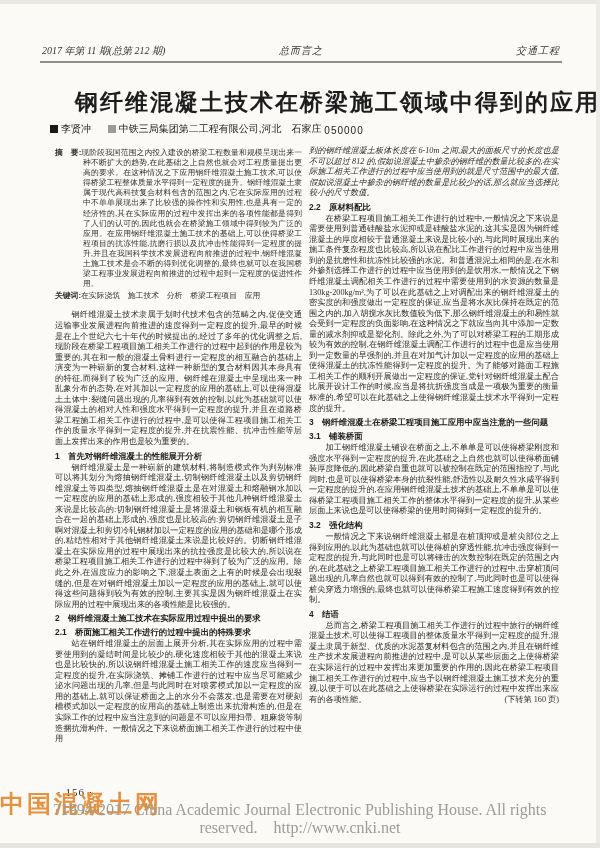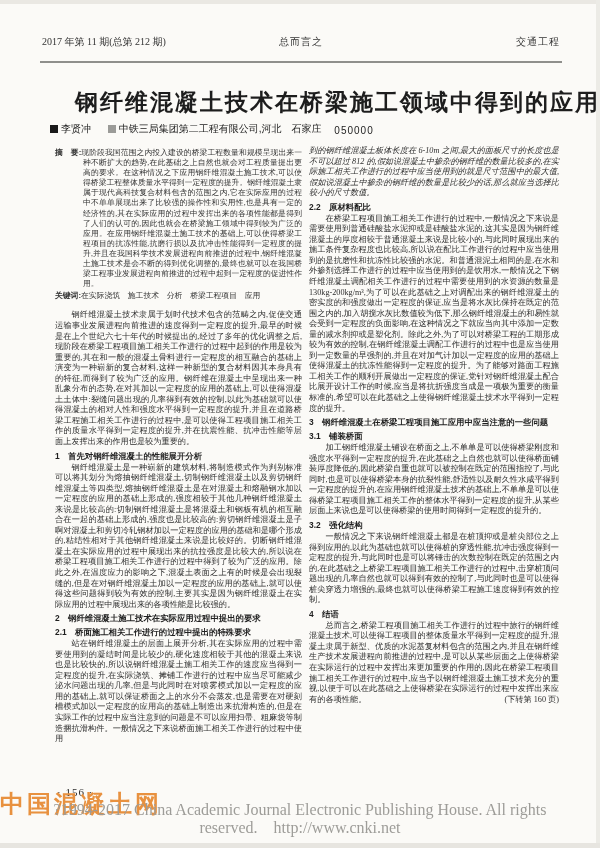--- a/index.html
+++ b/index.html
@@ -12,23 +12,24 @@
   }
   .page {
     position: absolute; inset: 0;
     background: #fbfaf7;
   }
   .edge-top    { position:absolute; top:0; left:0; right:0; height:4px; background:#eae8e3; }
   .edge-right  { position:absolute; top:0; right:0; bottom:0; width:4px; background:#ecebe6; }
   .edge-bottom { position:absolute; left:0; right:0; bottom:0; height:5px; background:#e7e5e0; }
 
   .journal-header {
-    position: absolute; top: 35px; left: 42px; right: 40px;
+    position: absolute; top: 44px; left: 42px; right: 40px;
     font-size: 10px; color: #333;
     height: 14px;
+    font-style: italic;
   }
   .journal-header .issue { position:absolute; left:0; top:0; }
   .journal-header .jname { position:absolute; left:0; right:0; top:0; text-align:center; letter-spacing:1px; }
   .journal-header .column { position:absolute; right:0; top:0; letter-spacing:1px;text-align:center; }
   .header-rule {
     position: absolute; top: 61px; left: 40px; right: 38px;
     border-top: 2px solid #8f8f8c;
   }
 
   .paper-title {
@@ -42,21 +43,21 @@
   }
 
   .author-line {
     position: absolute; top: 122px; left: 50px; right: 40px;
     font-family: "Liberation Sans", "DejaVu Sans", sans-serif;
     font-size: 10px; color: #222;
   }
   .sq { display:inline-block; width:8px; height:8px; margin-right:3px; vertical-align:-1px; }
   .sq-black { background:#1a1a1a; }
   .sq-gray  { background:#9b9b98; margin-left:14px; }
-  .postcode { position:relative; top:2px; margin-left:10px; letter-spacing:1px; }
+  .postcode { position:relative; top:2px; letter-spacing:1px; }
 
   .col { position: absolute; text-align: justify; }
   .col-left  { top: 148px; left: 55px;  width: 247px; }
   .col-right { top: 146px; left: 309px; width: 250px; }
 
   .abstract, .keywords {
     font-size: 7.8px; line-height: 10.1px;
     padding-left: 28px; text-indent: -28px;
     color: #333;
   }

